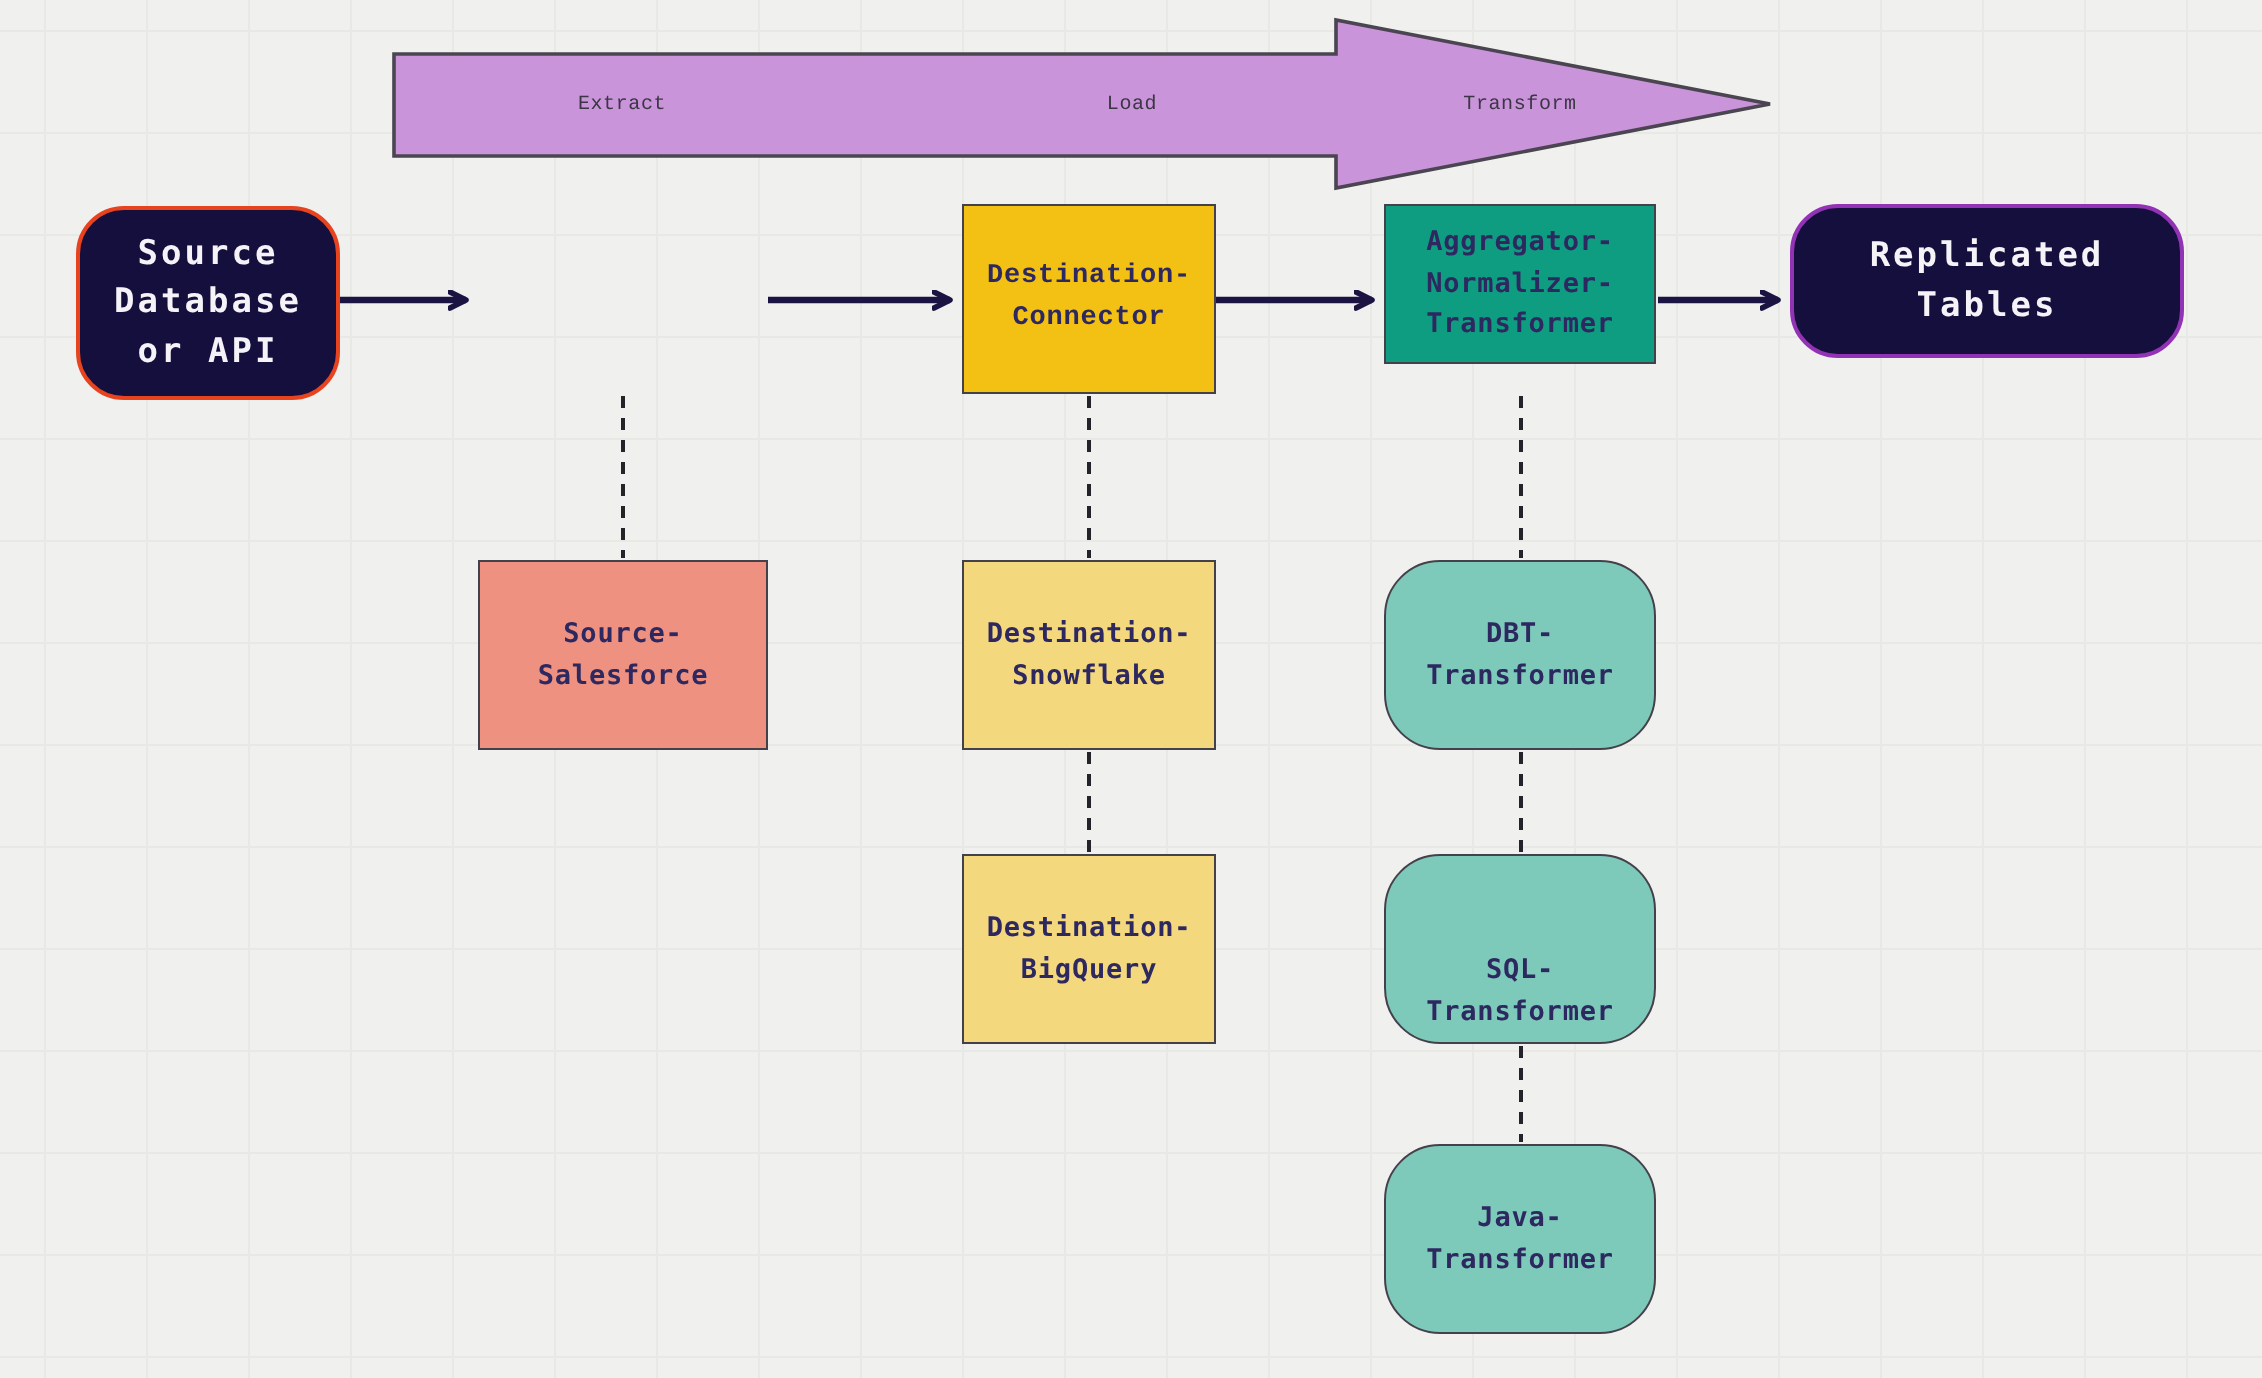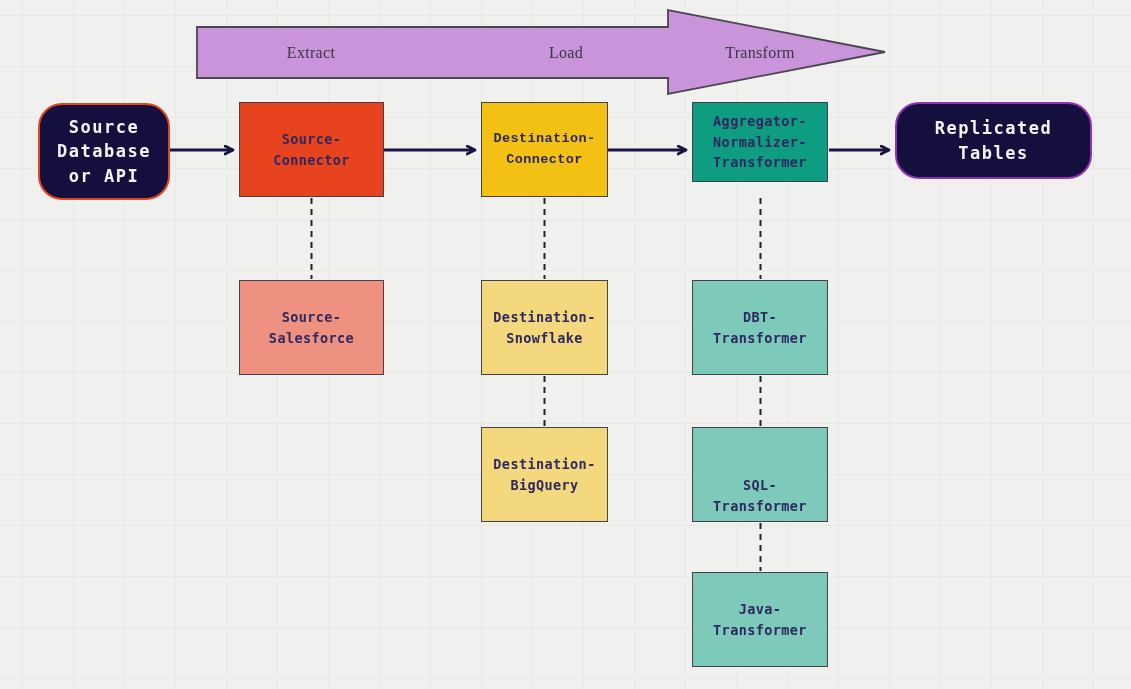--- a/index.html
+++ b/index.html
@@ -20,22 +20,22 @@
 
   svg.connectors {
     position: absolute;
     left: 0; top: 0;
     width: 1131px; height: 689px;
   }
 
   .phase-label {
     position: absolute;
     transform: translate(-50%, -50%);
-    font-family: Liberation Serif, serif;
-    font-size: 16px;
+    font-family: Liberation Mono, monospace;
+    font-size: 10px;
     letter-spacing: 0.3px;
     color: #3b3644;
     white-space: nowrap;
   }
 
   .node {
     position: absolute;
     box-sizing: border-box;
     display: flex;
     align-items: center;
@@ -61,21 +61,21 @@
     padding: 4px 12px;
   }
   .node--source-db  { border: 2px solid #e8431f; align-items: center; }
   .node--replicated { border: 2px solid #9232b4; }
 
   .fill-red         { background: #e8431f; }
   .fill-salmon      { background: #ee9181; }
   .fill-yellow      { background: #f2c114; font-family: Liberation Mono, monospace; }
   .fill-lightyellow { background: #f3d87e; }
   .fill-teal        { background: #0f9d82; }
-  .fill-lightteal   { background: #7dcabb; }
+  .fill-lightteal   { background: #7dcabb; border-radius: 28px; }
 </style>
 </head>
 <body>
 
 <div class="canvas">
 
   <svg class="connectors" viewBox="0 0 1131 689">
     <defs>
       <marker id="arrowhead" markerUnits="userSpaceOnUse" markerWidth="14" markerHeight="14" refX="9" refY="5" orient="auto">
         <path d="M1,1 L9,5 L1,9" fill="none" stroke="#1b1443" stroke-width="2.8" stroke-linecap="round" stroke-linejoin="round"></path>
@@ -98,23 +98,20 @@
   </svg>
 
   <span class="phase-label" style="left:311px; top:53px;">Extract</span>
   <span class="phase-label" style="left:544px; top:53px;margin-left:22px;">Load</span>
   <span class="phase-label" style="left:760px; top:53px;">Transform</span>
 
   <div class="node node--dark node--source-db" style="left:38px; top:103px; width:132px; height:97px;">
     <span class="label">Source Database or API</span>
   </div>
 
-  <div class="node fill-red" style="left:239px; top:102px; width:145px; height:95px;">
-    <span class="label">Source-Connector</span>
-  </div>
 
   <div class="node fill-yellow" style="left:481px; top:102px; width:127px; height:95px;">
     <span class="label">Destination-Connector</span>
   </div>
 
   <div class="node fill-teal" style="left:692px; top:102px; width:136px; height:80px;">
     <span class="label">Aggregator-Normalizer-Transformer</span>
   </div>
 
   <div class="node node--dark node--replicated" style="left:895px; top:102px; width:197px; height:77px;">

